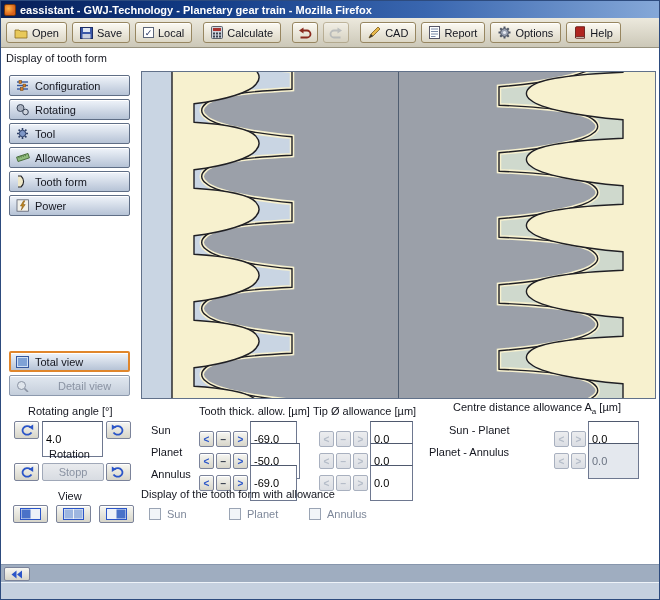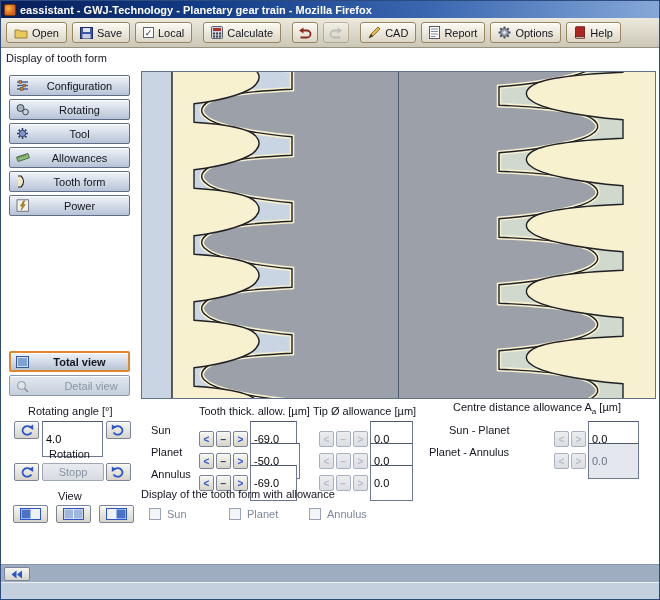--- a/index.html
+++ b/index.html
@@ -27,23 +27,23 @@
   .lcheck { width:11px; height:11px; border:1px solid #5a6478; background:#fff; display:flex;
     align-items:center; justify-content:center; font-size:9px; font-weight:bold; color:#1a2a5a; }
 
   .subtitle { padding:4px 0 0 5px; height:15px; }
 
   
   .side-btn { position:absolute; left:8px; width:121px; height:21px; display:flex; align-items:center;
     gap:5px; padding:0 5px; border:1px solid #5f6e86; border-radius:2px;
     background:linear-gradient(#f0f4fa,#b6c3d6); box-shadow:inset 0 1px 0 #fff; cursor:default; }
   .sic { width:15px; display:flex; justify-content:center; flex:none; }
-  .side-btn.selected { border:2px solid var(--selected-border,#e0862c); padding:0 4px;font-weight:bold; }
+  .side-btn.selected { border:2px solid var(--selected-border,#e0862c); padding:0 4px; }
   .side-btn.disabled { color:#8a93a3; background:linear-gradient(#e2e8f0,#c4cedb); border-color:#8c99ad;gap:28px; }
-  .side-btn .cap { flex:1; text-align:center; }
+  .side-btn .cap { flex:1; }
 
   
   .gear-area { position:absolute; left:140px; top:70px; width:515px; height:328px;
     border:1px solid #61718a; background:#9aa5b5; display:flex; }
   .gpanel { display:block; }
   .gdivider { width:1px; background:#4f5d70; }
 
   
   .lbl { position:absolute; white-space:nowrap; }
   .dim { color:#7e889a; }

